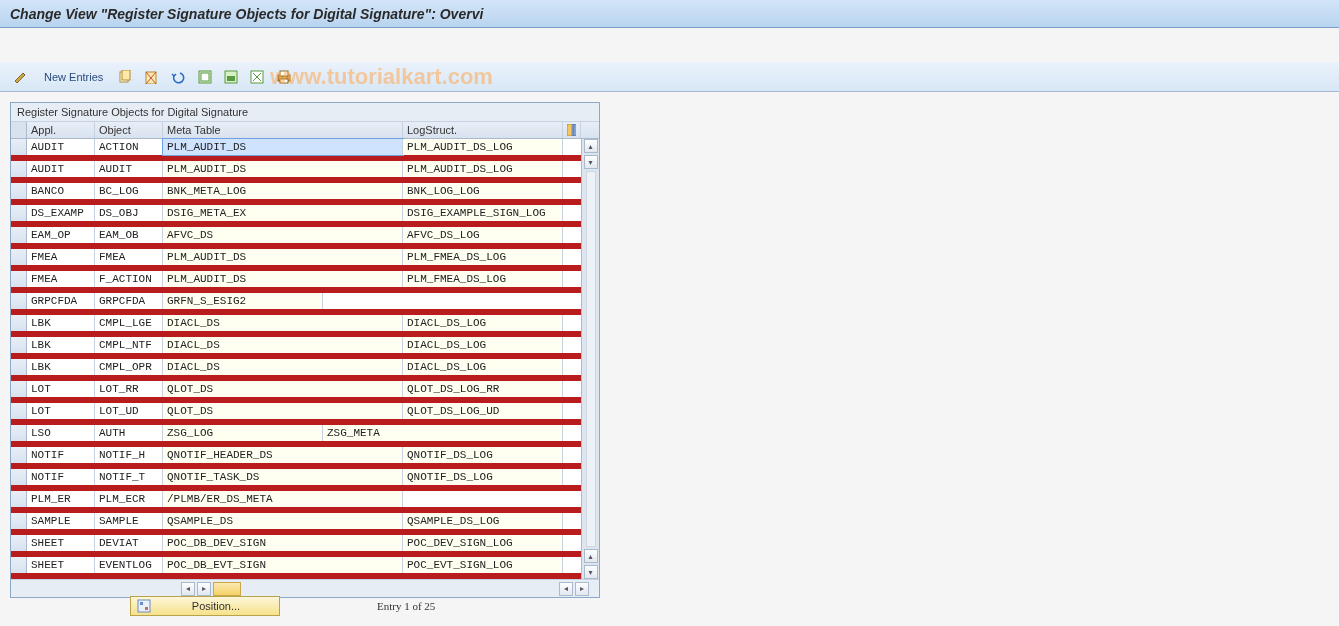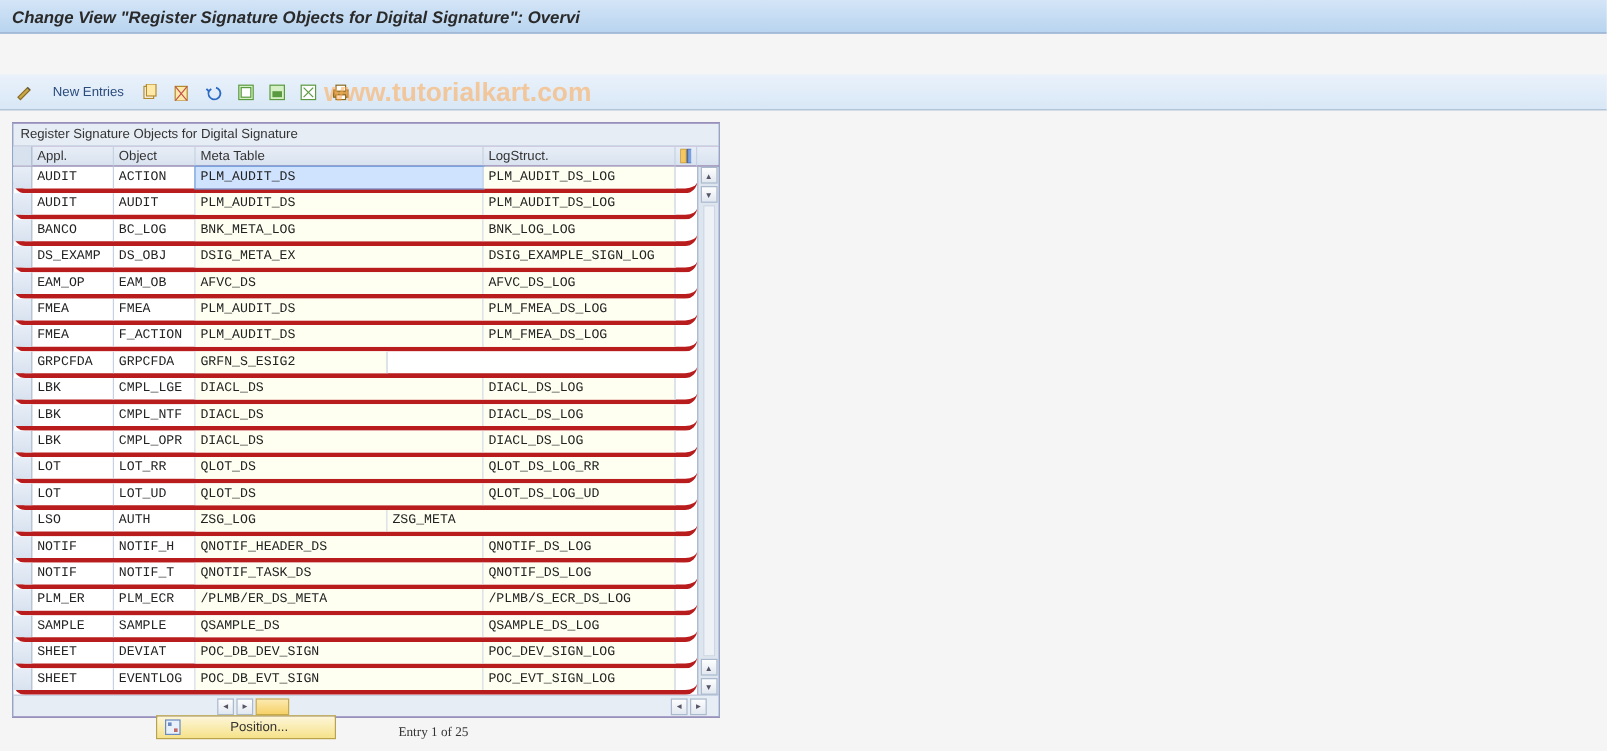--- a/index.html
+++ b/index.html
@@ -85,36 +85,36 @@
     .col { border-right: 1px solid #c6d2e1; padding: 2px 4px; overflow: hidden; white-space: nowrap; display:flex; align-items:center;}
     .col-sel { width: 16px; background:#d8e2ef; border-right:1px solid #aab9cc; }
     .col-appl { width: 68px; }
     .col-obj  { width: 68px; }
     .col-meta { width: 240px; }
     .col-log  { width: 160px; }
     .col-scroll { width: 18px; background:#dde5ef; border-left:1px solid #aab9cc; display:flex; flex-direction:column; align-items:center; justify-content:flex-start;}
     .grid-head .col { color:#333; font-size:11px; cursor:pointer; }
     .hdr-icon { width:18px; display:flex; align-items:center; justify-content:center; }
     .grid-body { background:#fff; }
-    .row { display:flex; border-bottom:4px solid #b91c1c; height:22px;border-radius:10px; }
+    .row { display:flex; border-bottom:6px solid #b91c1c; height:22px; }
     .row .col-sel { background: linear-gradient(#e8eef7,#d8e2ef); cursor:pointer; }
     .row .cell { font-family: "Courier New", monospace; font-size: 11px; color:#222; }
     .row .col-meta, .row .col-log { background:#fefff0; }
     .selected-cell { background:#cfe3ff !important; outline:1px solid #6fa0e0; }
     .grid-footer { display:flex; height:18px; background:#e7edf5; border-top:1px solid #c6d2e1; align-items:center;}
     .hscroll { flex:1; display:flex; align-items:center; padding-left:170px; gap:2px;}
     .arrow-btn { width:14px; height:14px; background: linear-gradient(#fdfdfd,#e2e8f0); border:1px solid #aab9cc; display:flex; align-items:center; justify-content:center; font-size:8px; color:#556; cursor:pointer;}
     .hthumb { width:28px; height:14px; background: linear-gradient(#fce9b0,#f6d167); border:1px solid #c9a84a; cursor:pointer;}
     .footer-bar {
       position: absolute;
       left: 10px;
       top: 596px;
       display:flex;
-      align-items:flex-end;
-      gap: 24px;
+      align-items:center;
+      gap: 69px;
       width: 580px;
     }
     .pos-btn {
       width: 150px;
       height: 20px;
       background: linear-gradient(#fdf6d9,#f6e28a);
       border:1px solid #b8a24a;
       display:flex;
       align-items:center;
       padding: 0 6px;
@@ -318,21 +318,20 @@
             <div class="col col-appl cell">NOTIF</div>
             <div class="col col-obj cell">NOTIF_T</div>
             <div class="col col-meta cell">QNOTIF_TASK_DS</div>
             <div class="col col-log cell">QNOTIF_DS_LOG</div>
           </div>
           <div class="row">
             <div class="col col-sel"></div>
             <div class="col col-appl cell">PLM_ER</div>
             <div class="col col-obj cell">PLM_ECR</div>
             <div class="col col-meta cell">/PLMB/ER_DS_META</div>
-            <div class="col col-log cell">/PLMB/S_ECR_DS_LOG</div>
           </div>
           <div class="row">
             <div class="col col-sel"></div>
             <div class="col col-appl cell">SAMPLE</div>
             <div class="col col-obj cell">SAMPLE</div>
             <div class="col col-meta cell">QSAMPLE_DS</div>
             <div class="col col-log cell">QSAMPLE_DS_LOG</div>
           </div>
           <div class="row">
             <div class="col col-sel"></div>

